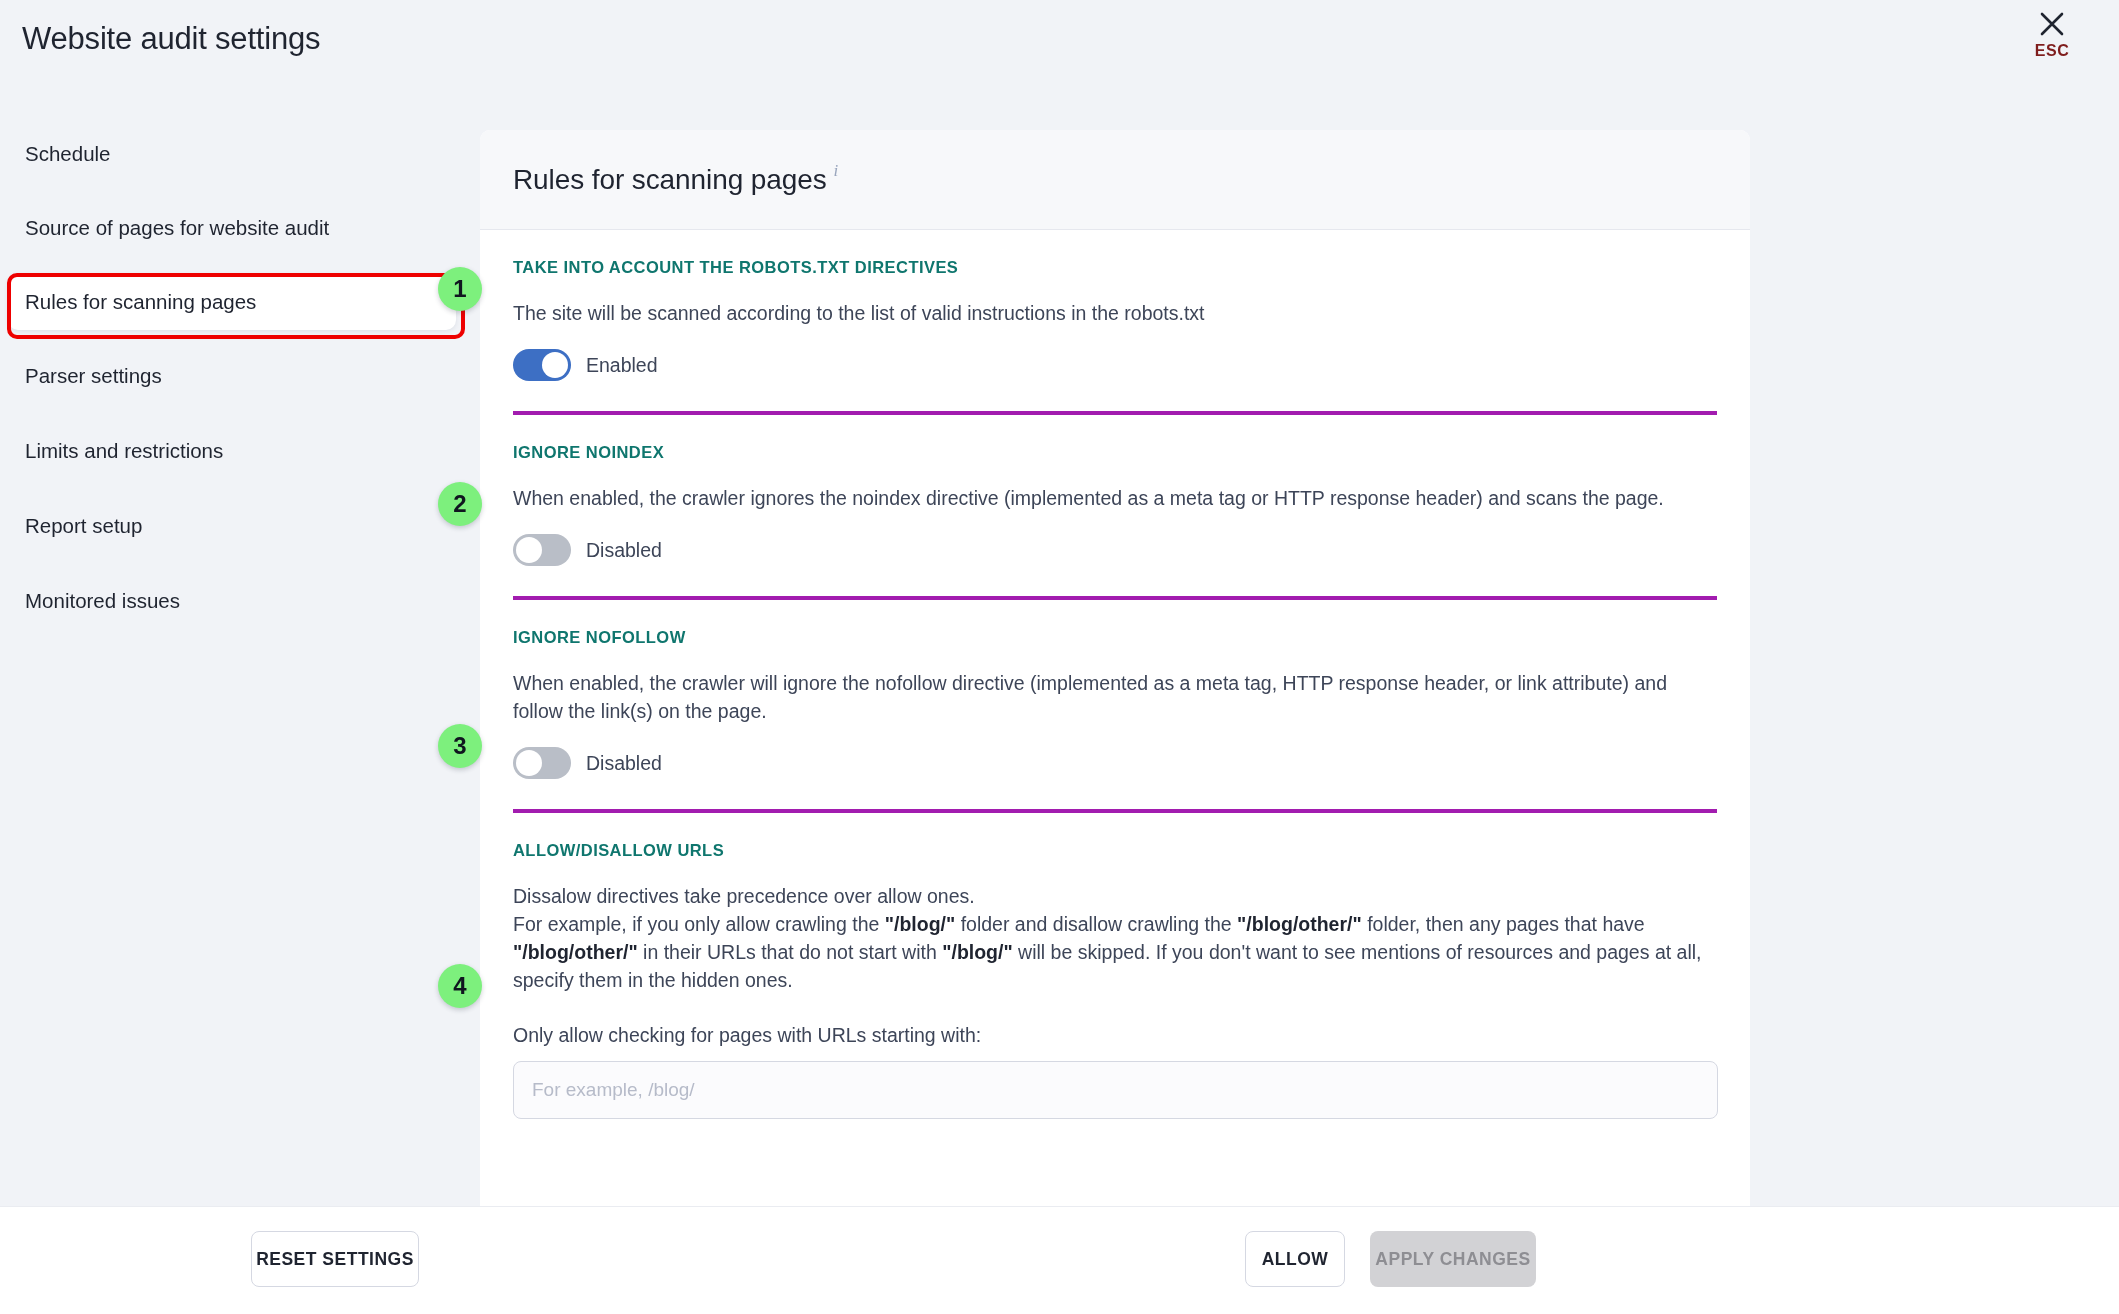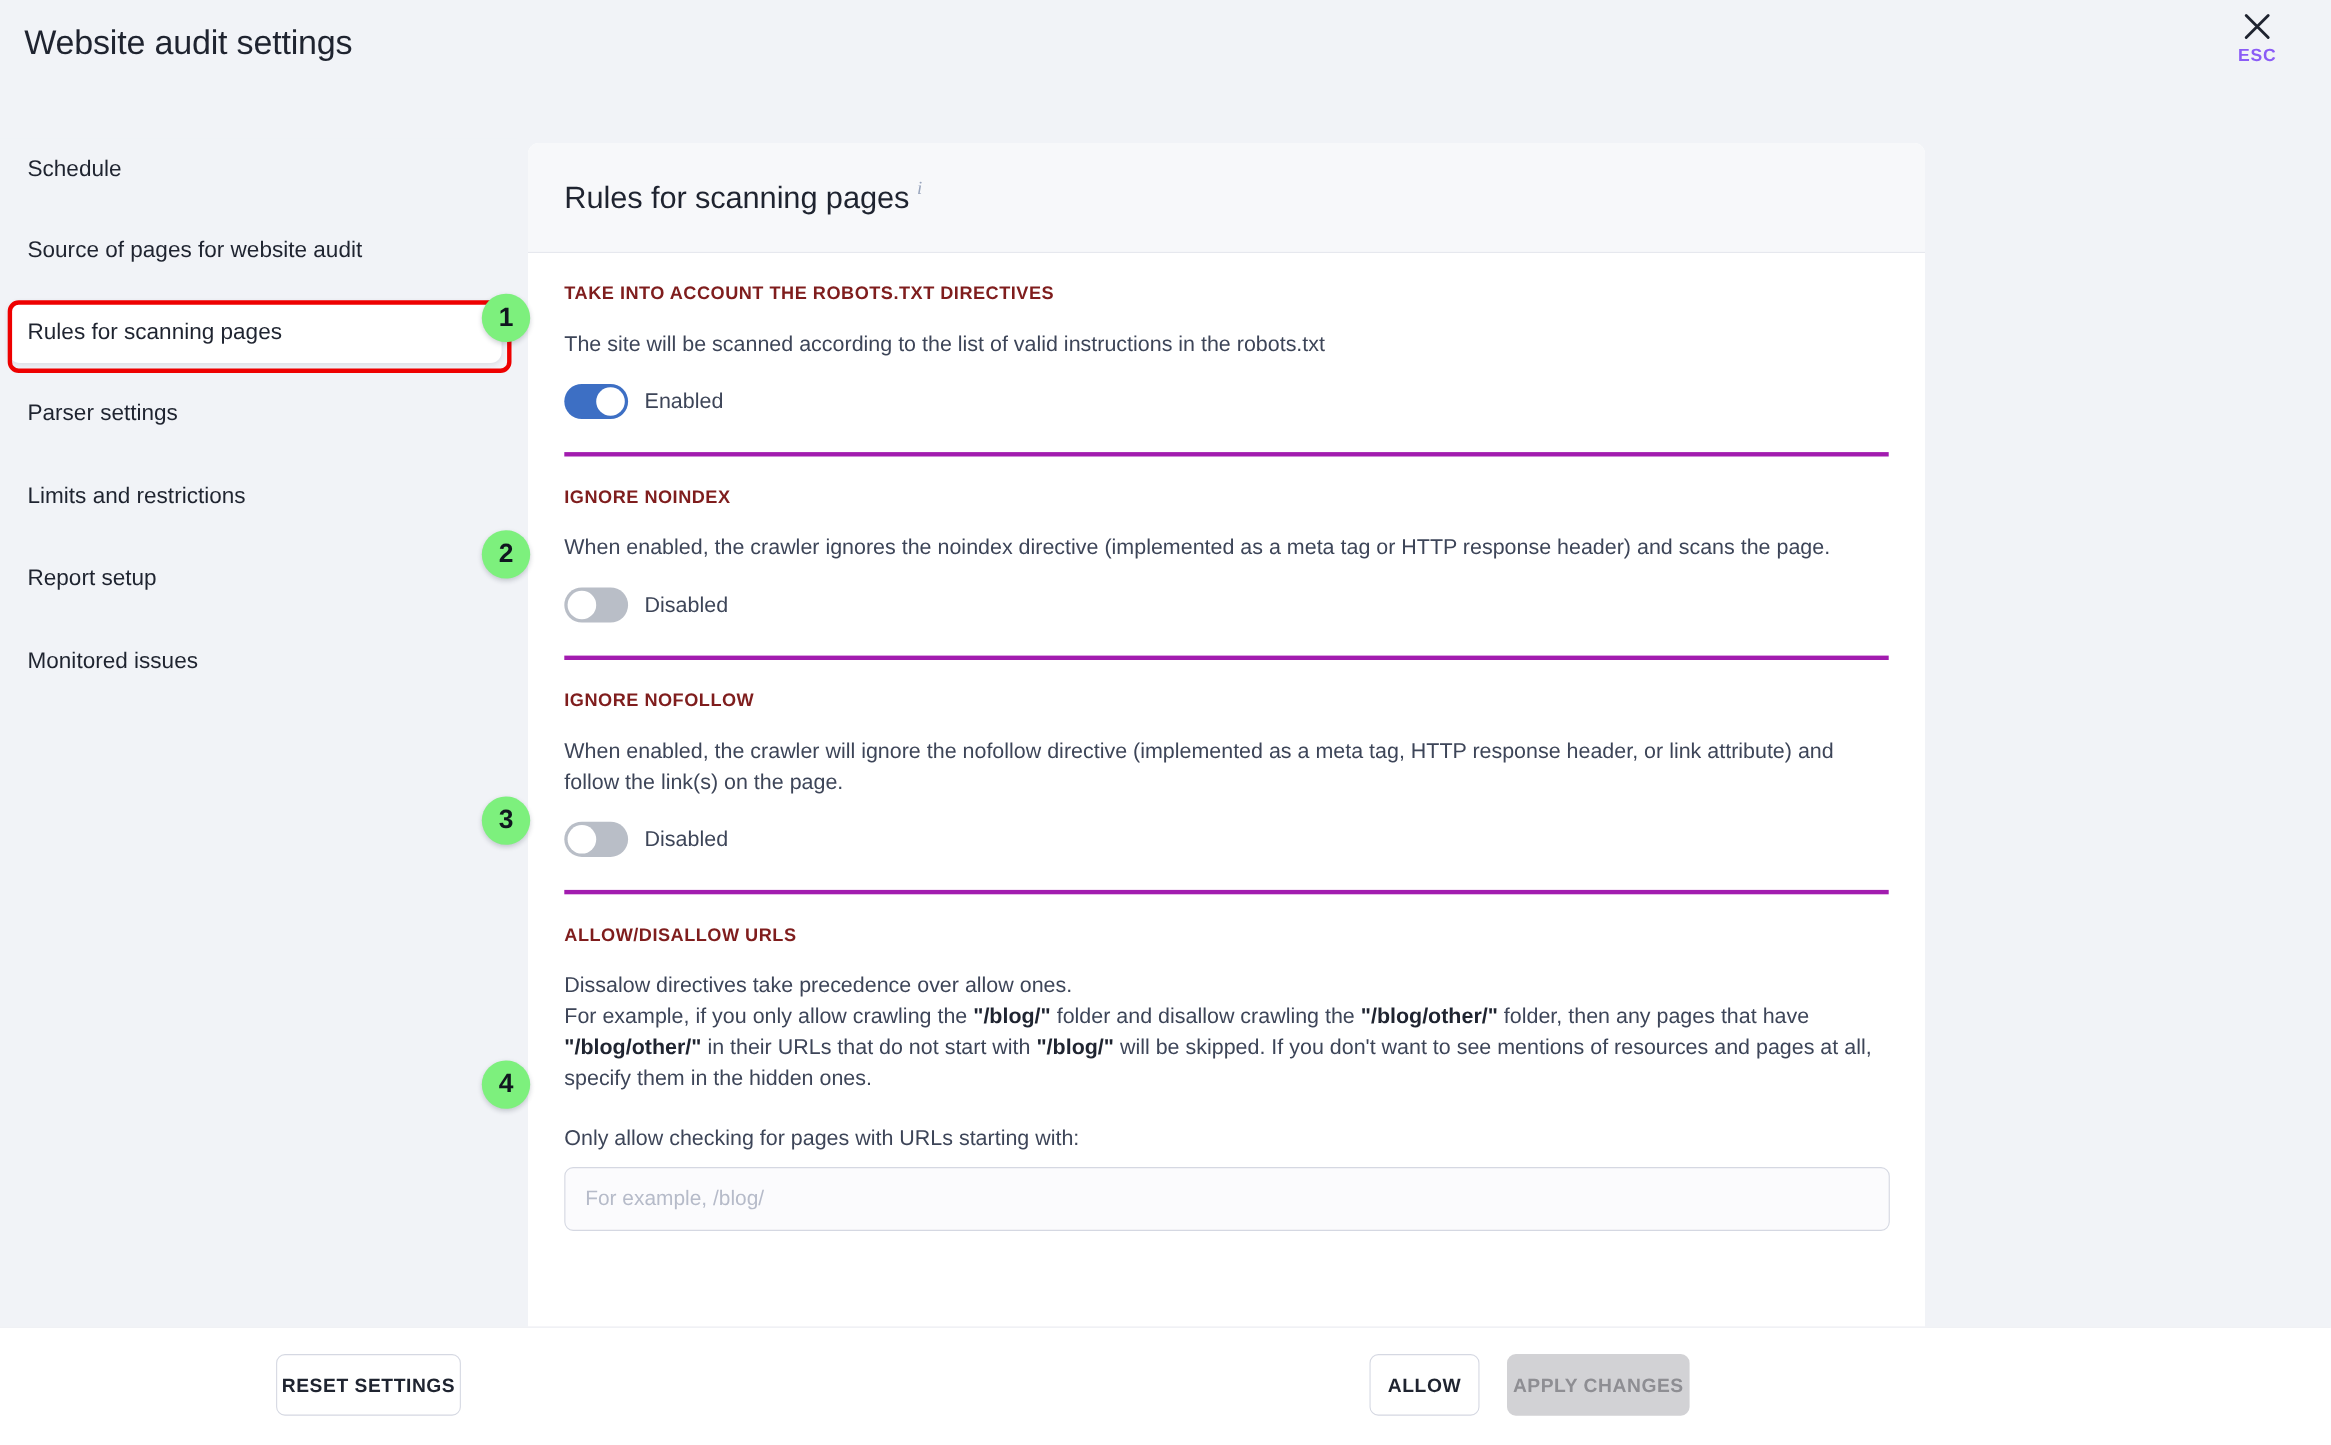--- a/index.html
+++ b/index.html
@@ -46,21 +46,21 @@
     flex-direction: column;
     align-items: center;
     cursor: pointer;
   }
   .close-icon-svg { display: block; }
   .esc-label {
     margin-top: 4px;
     font-size: 16px;
     font-weight: 600;
     letter-spacing: 0.6px;
-    color: #8b5cf6;
+    color: #7f1d1d;
   }
 
   
   .sidebar {
     position: absolute;
     left: 0;
     top: 126px;
     width: 470px;
     height: 1080px;
     background: #f1f3f7;
@@ -139,21 +139,21 @@
     height: 976px;
   }
 
   .section { position: relative; padding: 28px 0 30px 0; }
   .section + .section { border-top: 4px solid #a21caf; }
 
   .sec-label {
     font-size: 16.5px;
     font-weight: 700;
     letter-spacing: 0.45px;
-    color: #7f1d1d;
+    color: #0f766e;
     text-transform: uppercase;
   }
 
   .sec-desc {
     margin-top: 22px;
     font-size: 19.5px;
     line-height: 28px;
     color: #3d4558;
     max-width: 1205px;
   }

